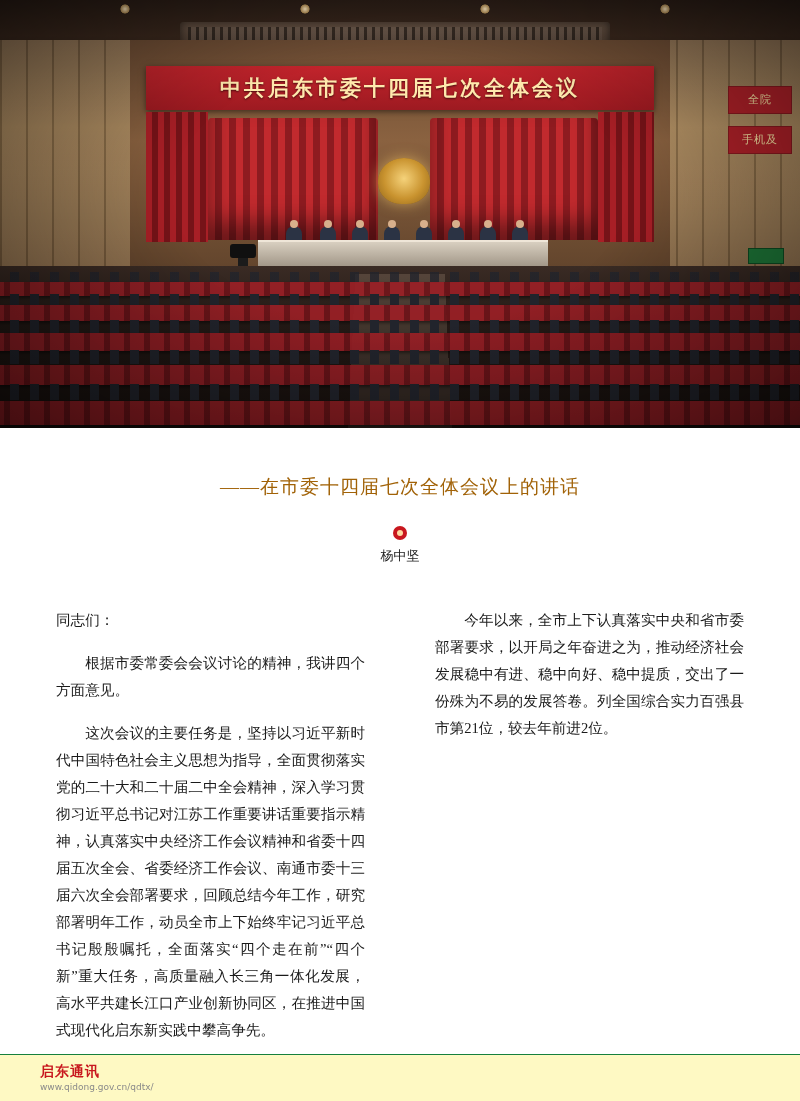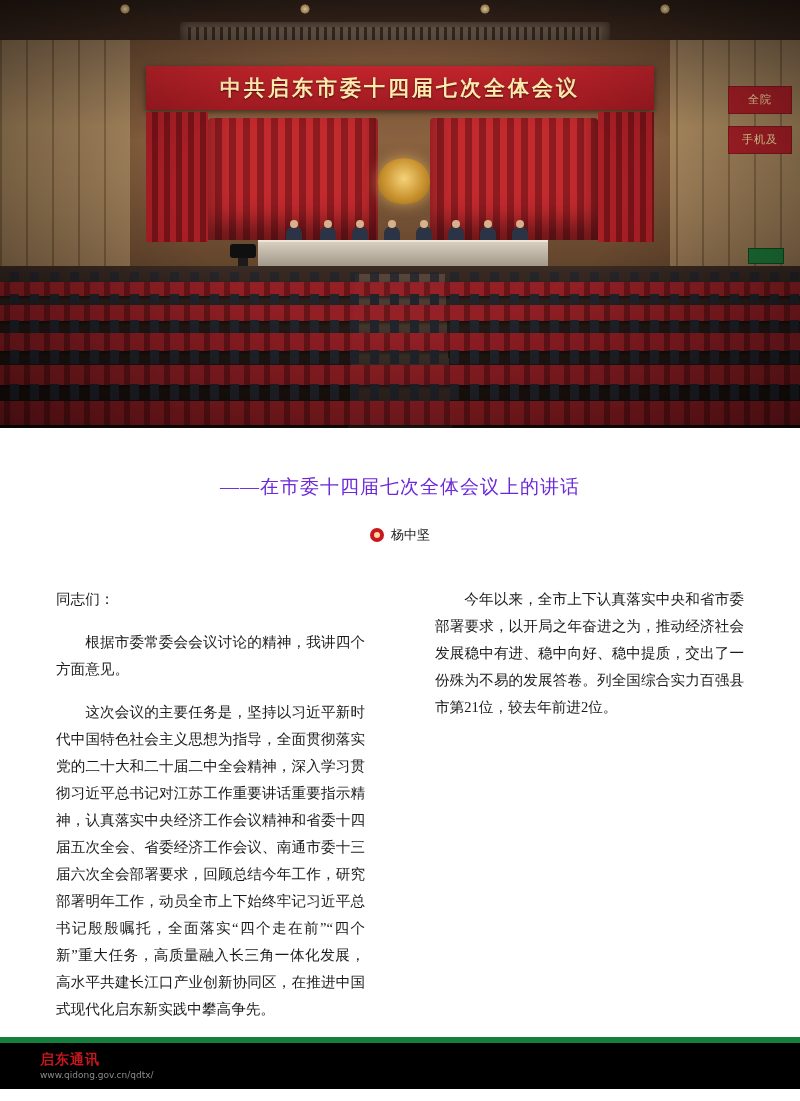--- a/index.html
+++ b/index.html
@@ -214,33 +214,34 @@
     color: #c8171e;
     font-family: "Liberation Serif", serif;
     font-weight: bold;
     font-size: 29px;
     line-height: 46px;
     letter-spacing: 1px;
   }
   .main-title .line2 { display: block; }
   .subtitle {
     margin-top: 16px;
-    color: #6d28d9;
+    color: #a16207;
     font-size: 19px;
     font-family: "Liberation Serif", serif;
     letter-spacing: 1px;
   }
   .byline {
     margin-top: 26px;
     display: flex;
     align-items: center;
     justify-content: center;
     gap: 7px;
     font-size: 13px;
     color: #222;
+    flex-direction: column;
   }
   .byline-dot {
     width: 14px; height: 14px;
     border-radius: 50%;
     background: #c8171e;
     position: relative;
     flex: none;
   }
   .byline-dot:after {
     content: "";
@@ -268,25 +269,25 @@
   }
   .col p.noindent { text-indent: 0; }
   .section-head {
     color: #c8171e;
     font-weight: bold;
   }
 
   
   .footer {
     position: absolute;
-    left: 0; bottom: 12px;
+    left: 0; bottom: 0;
     width: 800px;
     height: 46px;
-    border-top: 6px solid #15803d;
-    background: #000000;
+    border-top: 1px solid #15803d;
+    background: #fef9c3;
   }
   .footer-logo {
     position: absolute;
     left: 40px; top: 8px;
     color: #c8171e;
     font-weight: bold;
     font-size: 14px;
     letter-spacing: 1px;
   }
   .footer-url {

